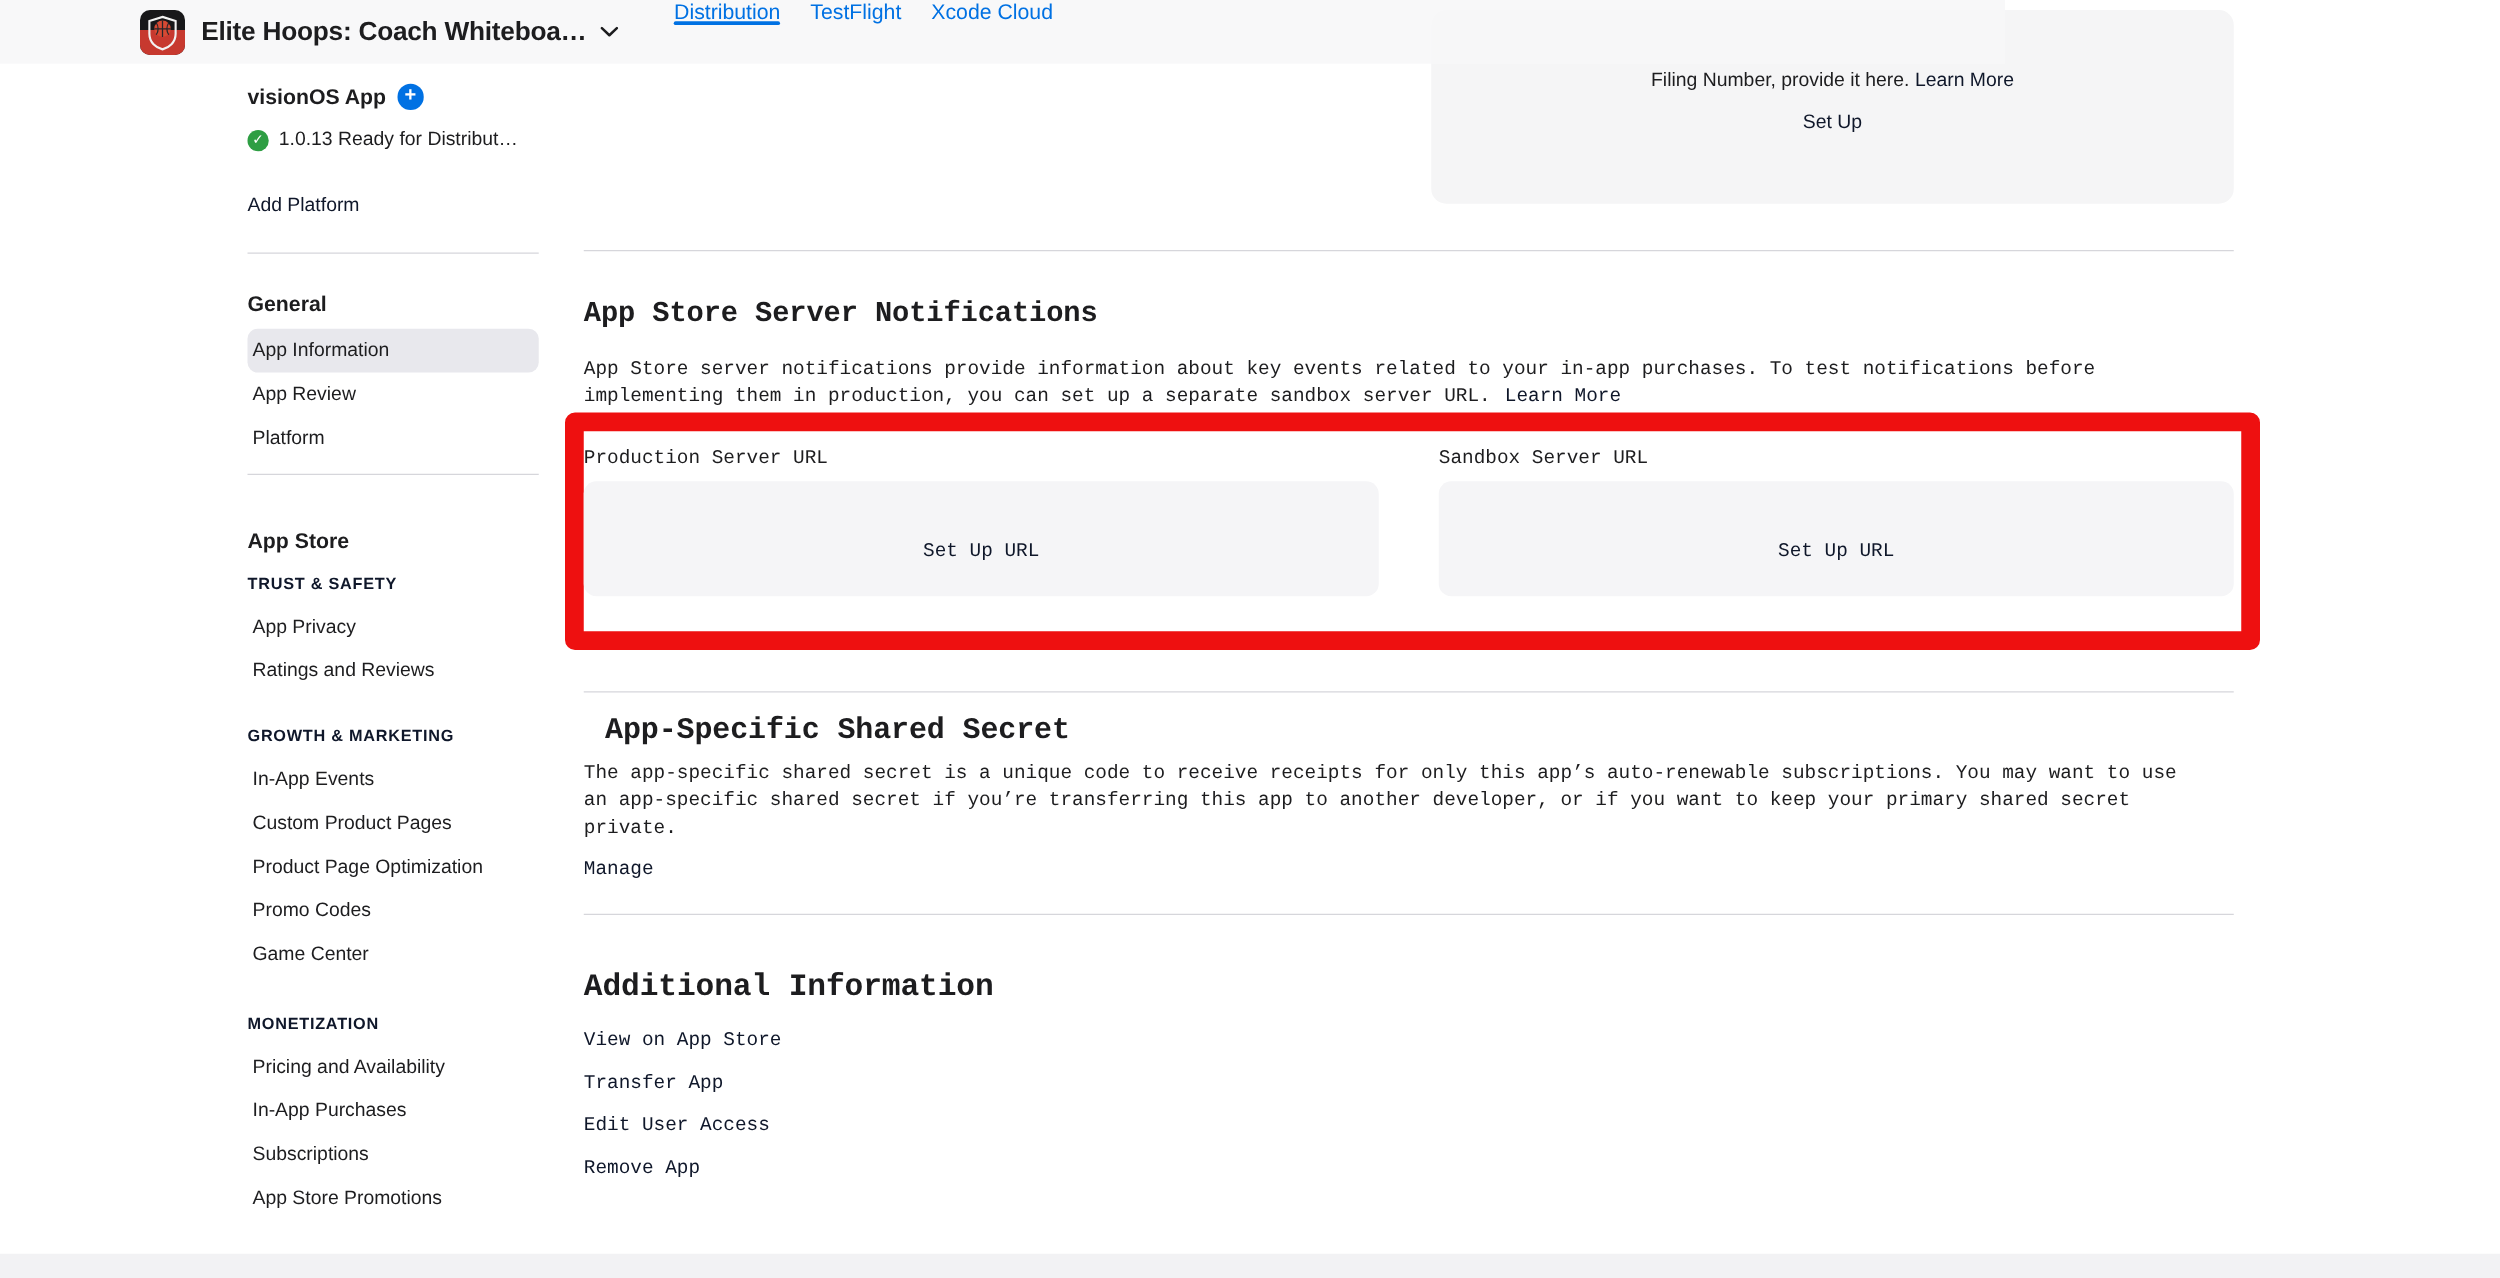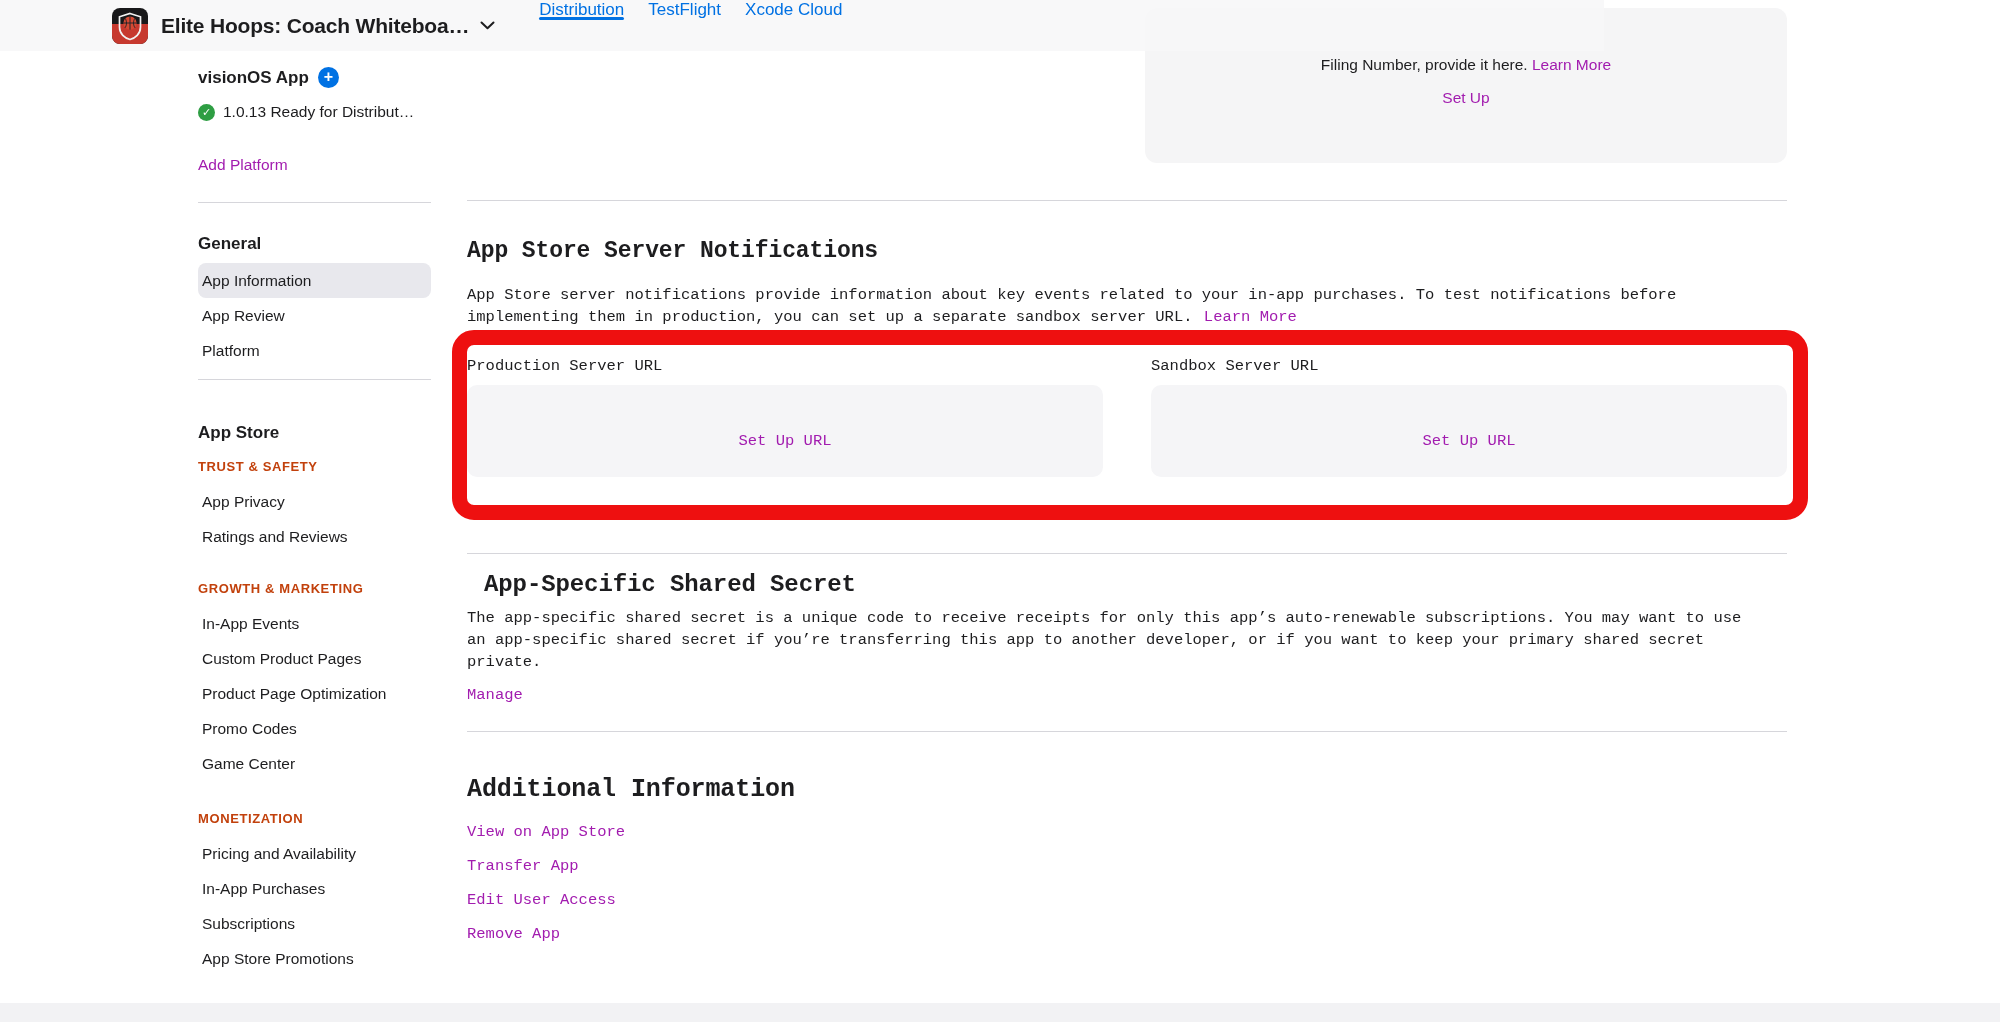--- a/index.html
+++ b/index.html
@@ -31,21 +31,21 @@
     background:#0071e3; border-radius:1.5px;
   }
 
   
   .notice-card {
     position:absolute; left:1145px; top:8px; width:642px; height:155px;
     background:#f5f5f6; border-radius:12px; z-index:1;
   }
   .notice-line { position:absolute; top:46px; left:0; right:0; text-align:center; font-size:15.5px; line-height:22px; }
   .notice-setup { position:absolute; top:80px; left:0; right:0; text-align:center; font-size:15.5px; line-height:20px; }
-  a.link { color:#a21caf; text-decoration:none; cursor:pointer; }
+  a.link { color:#0f172a; text-decoration:none; cursor:pointer; }
 
   
   .sidebar { position:absolute; left:198px; top:51px; width:233px; z-index:2; }
   .platform-title { margin-top:16px; display:flex; align-items:center; gap:9px; font-size:17px; font-weight:700; line-height:21px; }
   .plus-icon {
     width:21px; height:21px; border-radius:50%; background:#0071e3; color:#fff;
     font-size:16px; font-weight:600; display:flex; align-items:center; justify-content:center;
     line-height:1; cursor:pointer; padding-bottom:1px;
   }
   .version-row { margin-top:14px; display:flex; align-items:center; gap:8px; font-size:15.5px; line-height:20px; }
@@ -57,21 +57,21 @@
   .sb-divider { border:none; border-top:1px solid #d6d6db; margin-top:27px; }
   .sb-divider2 { border:none; border-top:1px solid #d6d6db; margin-top:11px; }
   .sb-heading { margin-top:30px; font-size:17px; font-weight:700; line-height:21px; }
   .sb-heading2 { margin-top:42px; font-size:17px; font-weight:700; line-height:21px; }
   .sb-items { margin-top:9px; }
   .sb-item {
     height:35px; display:flex; align-items:center; padding:0 4px;
     font-size:15.5px; border-radius:8px; cursor:pointer; white-space:nowrap;
   }
   .sb-item.selected { background:#e8e8ed; }
-  .sb-sub { font-size:13px; font-weight:600; color:#c2410c; letter-spacing:0.6px; line-height:16px; }
+  .sb-sub { font-size:13px; font-weight:600; color:#0f172a; letter-spacing:0.6px; line-height:16px; }
   .sb-sub.first { margin-top:16px; }
   .sb-sub.later { margin-top:27px; }
   .sb-sub.money { margin-top:30px; }
 
   
   .main { position:absolute; left:467px; top:51px; width:1320px; z-index:2;font-family:Liberation Mono, monospace; }
   .m-divider { border:none; border-top:1px solid #d6d6db; }
   #main-divider1 { margin-top:149px; }
   #main-divider2 { margin-top:33px; }
   #main-divider3 { margin-top:26px; }
@@ -79,21 +79,21 @@
   .h2 { margin-top:16px; font-size:24px; line-height:29px; font-weight:700; letter-spacing:-0.1px;margin-left:17px; }
   .h2b { margin-top:43px; font-size:25px; line-height:30px; font-weight:700; letter-spacing:-0.1px; }
   .desc { margin-top:19px; font-size:15.5px; line-height:22px; max-width:1320px; }
   .desc2 { margin-top:8px; font-size:15.5px; line-height:22px; max-width:1290px; }
   .desc .link, .desc2 .link { margin-left:2px; }
   .manage { display:inline-block; margin-top:12px; font-size:15.5px; line-height:20px; }
 
   
   .annotation {
     width:1356px; margin-left:-15px; margin-top:2px; height:190px;
-    border:15px solid #ee1010; border-radius:22px;
+    border:15px solid #ee1010; border-radius:8px;
     display:flex; gap:48px; padding:11px 0 0 0;
   }
   .server-col { width:636px; flex:0 0 auto; }
   .server-label { font-size:15.5px; line-height:20px; }
   .server-card {
     margin-top:9px; height:92px; background:#f5f5f7; border-radius:10px;
     display:flex; align-items:center; justify-content:center;
   }
   .setup-link { font-size:15.5px;margin-top:20px; }
 

